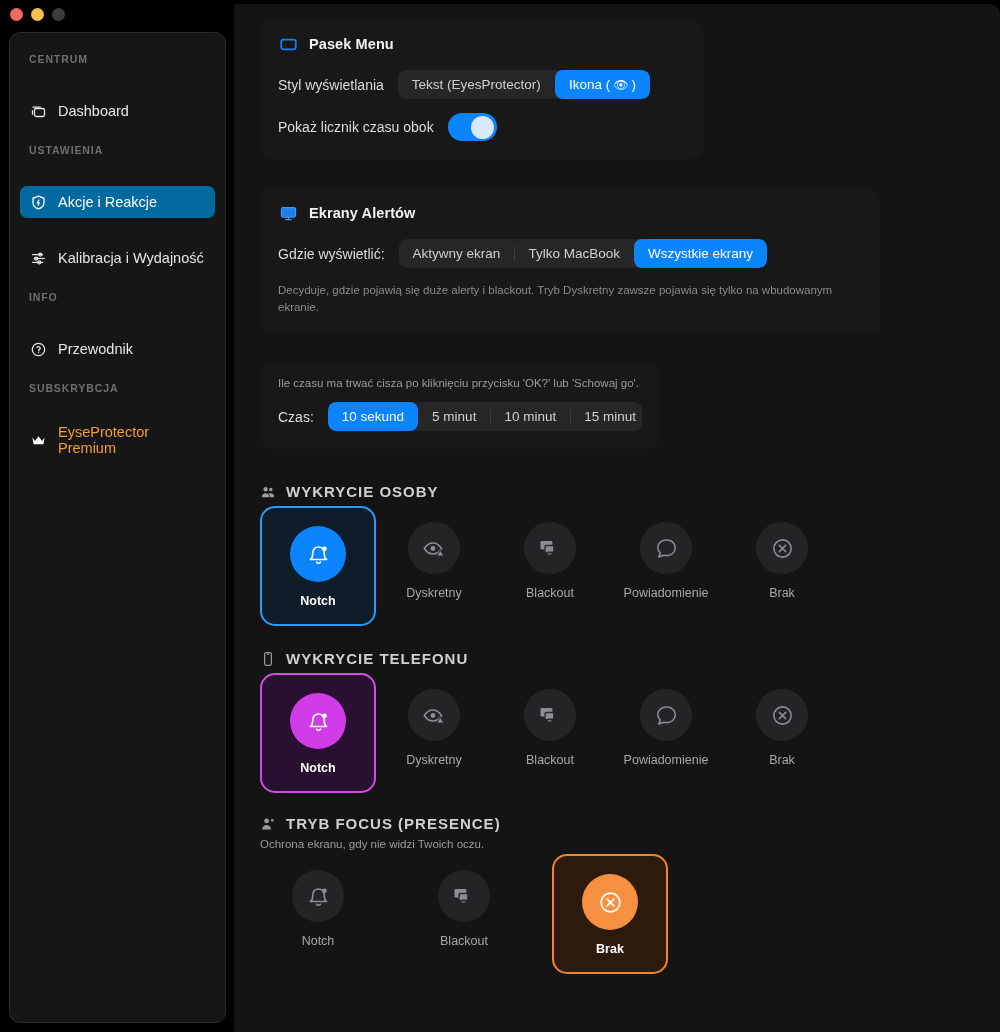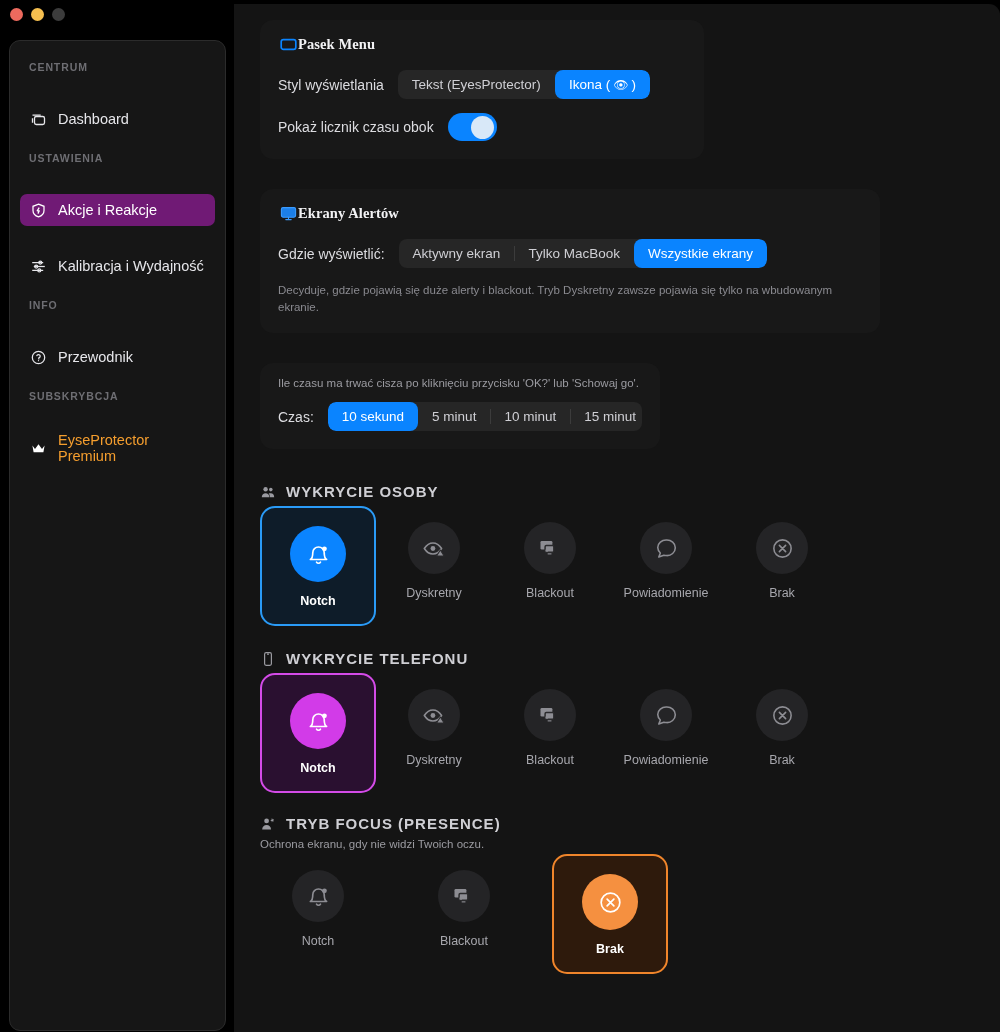--- a/index.html
+++ b/index.html
@@ -20,40 +20,40 @@
     display: flex; gap: 8px; align-items: center;
     z-index: 50;
   }
   .light { width: 13px; height: 13px; border-radius: 50%; }
   .light.close    { background: #ED6A5E; }
   .light.minimize { background: #F5BF4F; }
   .light.zoom     { background: #3C3C3C; }
 
   
   .sidebar {
-    position: absolute; left: 9px; top: 40px;
+    position: absolute; left: 9px; top: 32px;
     width: 217px; height: 991px;
     background: #161616;
     border: 1px solid #2b2b2b;
     border-radius: 11px;
     padding: 14px 10px 17px 10px;
   }
   .sb-group-label {
     font-size: 10.5px; font-weight: bold; letter-spacing: .9px;
     color: #6e6e73; padding: 6px 9px 6px 9px; text-transform: uppercase;
   }
   .sb-item {
     display: flex; align-items: center; gap: 11px;
     height: 32px; padding: 0 10px;
     border-radius: 7px; margin-bottom: 1px;
     color: #e6e6ea; font-size: 14.5px;
     cursor: default;
     margin-top: 24px;
   }
-  .sb-item.active { background: #701a75; color: #ffffff; }
+  .sb-item.active { background: #0369a1; color: #ffffff; }
   .sb-item.premium { color: #F59E2E; }
   .sb-icon { width: 17px; height: 17px; flex: 0 0 17px; display: flex; align-items: center; justify-content: center; }
   .sb-icon svg { display: block; }
   .sb-spacer { height: 10px; }
 
   
   .content {
     position: absolute; left: 234px; top: 4px;
     width: 766px; height: 1028px;
     background: #141414;
@@ -66,23 +66,22 @@
     background: #181818;
     border-radius: 13px;
     padding: 14px 18px 18px 18px;
     margin-bottom: 14px;
     width: 444px;
   }
   .card.wide { width: 620px; }
   .card.mid  { width: 400px; }
 
   .card-head {
-    display: flex; align-items: center; 
+    display: flex; align-items: center; gap: 11px;
     margin-bottom: 16px;
-    font-family: Liberation Serif, serif;
   }
   .card-head .ttl {
     font-size: 14.5px; font-weight: bold; color: #f2f2f4; letter-spacing: .1px;
   }
   .card-icon { width: 20px; height: 20px; display: flex; align-items: center; justify-content: center; }
 
   .row { display: flex; align-items: center; gap: 14px; margin-bottom: 14px; }
   .row:last-child { margin-bottom: 0; }
   .row-label { font-size: 14px; color: #dcdce0; white-space: nowrap; }
 

